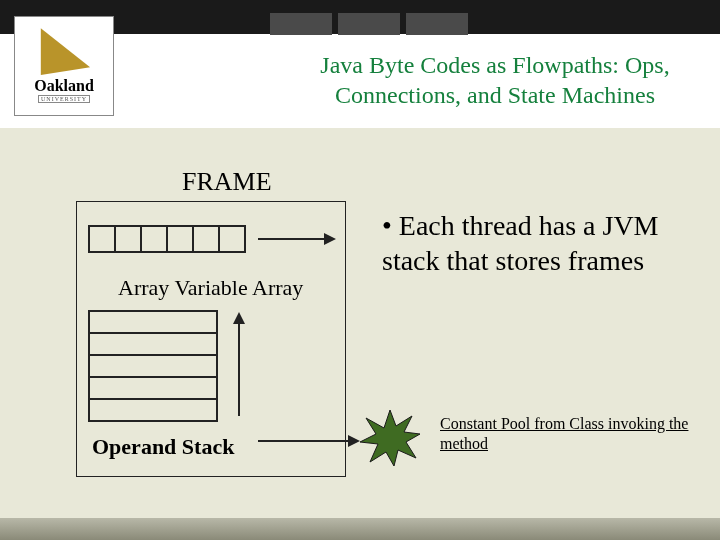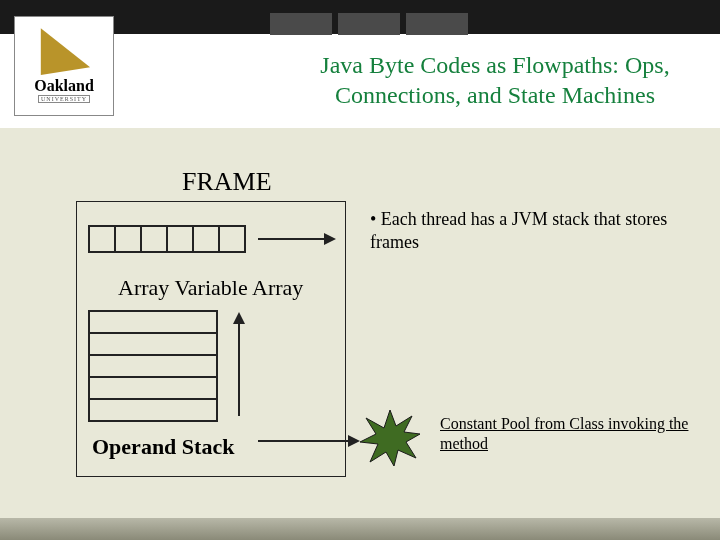--- a/index.html
+++ b/index.html
@@ -113,23 +113,23 @@
   }
   .row:first-child { margin-top: 0; }
   .opstack-label {
     position: absolute;
     left: 92px; top: 434px;
     font-size: 22px;
     font-weight: bold;
   }
   .bullets {
     position: absolute;
-    left: 370px; top: 208px;
+    left: 382px; top: 208px;
     width: 320px;
-    font-size: 18px;
+    font-size: 28px;
     line-height: 1.25;
   }
   .bullets p { margin-bottom: 22px; }
   .cp-text {
     position: absolute;
     left: 440px; top: 414px;
     width: 270px;
     font-size: 16px;
     line-height: 1.25;
     text-decoration: underline;

